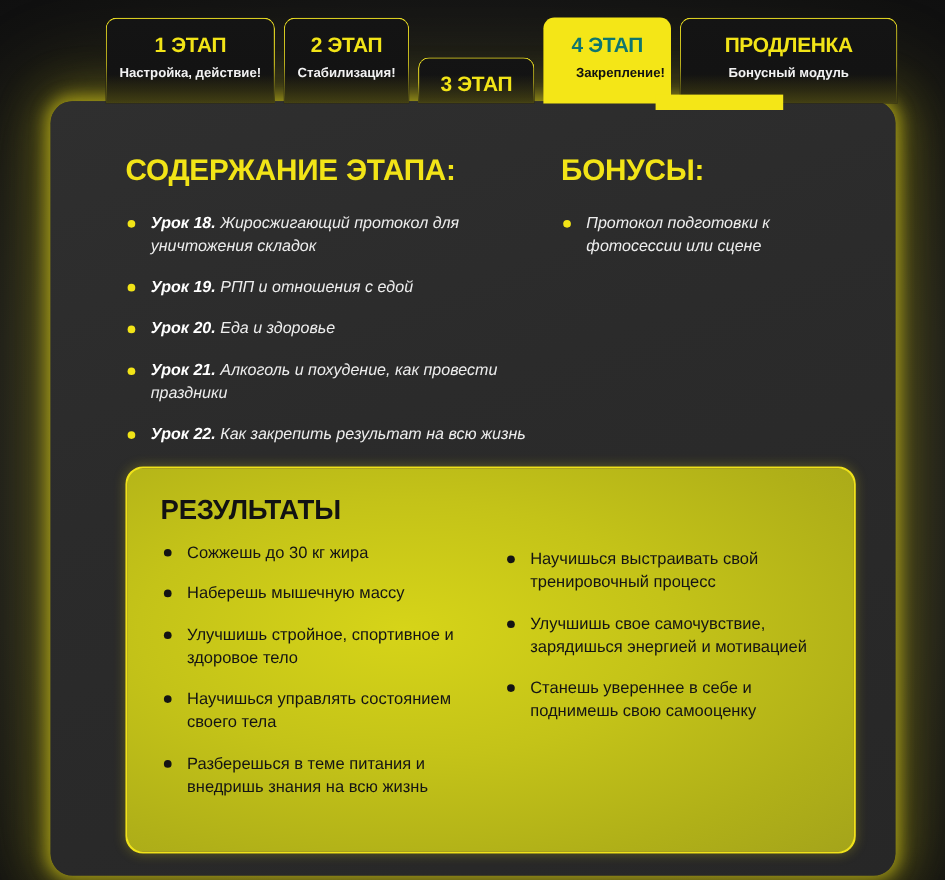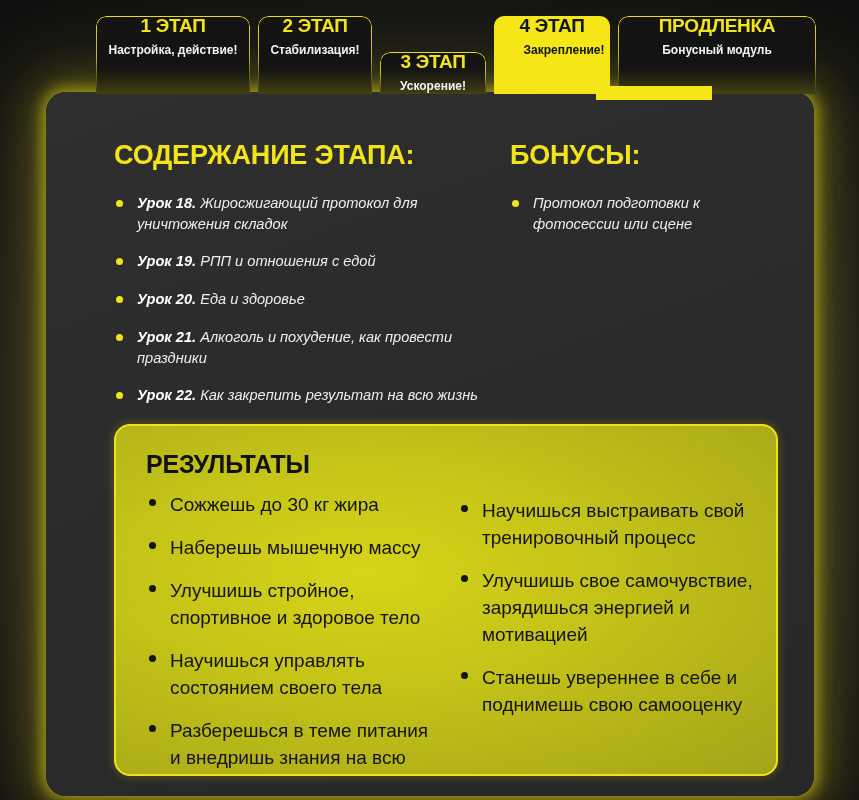--- a/index.html
+++ b/index.html
@@ -36,21 +36,21 @@
     z-index: 5;
   }
 
   .tab {
     position: relative;
     border-radius: 10px 10px 0 0;
     display: flex;
     flex-direction: column;
     align-items: center;
     justify-content: flex-start;
-    padding-top: 0;
+    padding-top: 16px;
     overflow: hidden;
   }
 
   .tab.t1 { width: 154px; }
   .tab.t2 { width: 114px; }
   .tab.t3 { width: 106px; margin-top: 36px; }
   .tab.t4 { width: 116px; }
   .tab.t5 { width: 140px; flex: 1; }
 
   
@@ -87,21 +87,21 @@
   .tab-title {
     font-size: 19px;
     font-weight: 700;
     letter-spacing: -0.3px;
     line-height: 1;
     white-space: nowrap;
     position: relative;
     z-index: 2;
   }
   .tab.inactive .tab-title { color: #f2e417; }
-  .tab.active  .tab-title { color: #0f172a; }
+  .tab.active  .tab-title { color: #0f766e; }
 
   .tab-sub {
     margin-top: 9px;
     font-size: 12px;
     font-weight: 600;
     line-height: 1;
     white-space: nowrap;
     position: relative;
     z-index: 2;
   }
@@ -227,21 +227,21 @@
     display: flex;
   }
   .res-col-left  { width: 296px; }
   .res-col-right { flex: 1; padding-left: 16px; padding-top: 6px; }
 
   ul.rlist { list-style: none; }
   ul.rlist li {
     position: relative;
     padding-left: 24px;
     margin-bottom: 16px;
-    font-size: 19px;
+    font-size: 15px;
     line-height: 1.42;
     color: #141414;
     font-weight: 500;
   }
   ul.rlist li::before {
     content: "";
     position: absolute;
     left: 3px;
     top: 7px;
     width: 7px;

